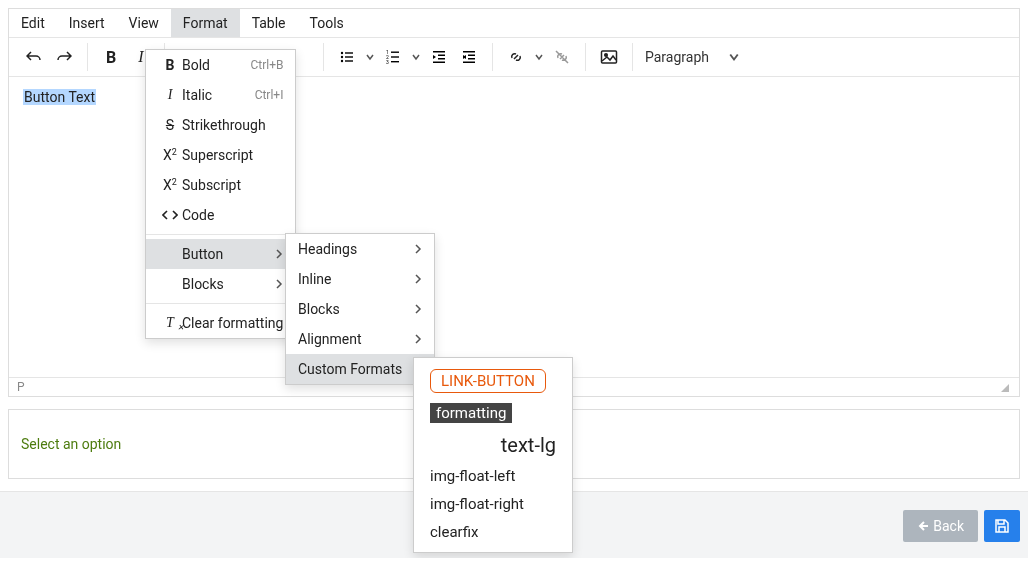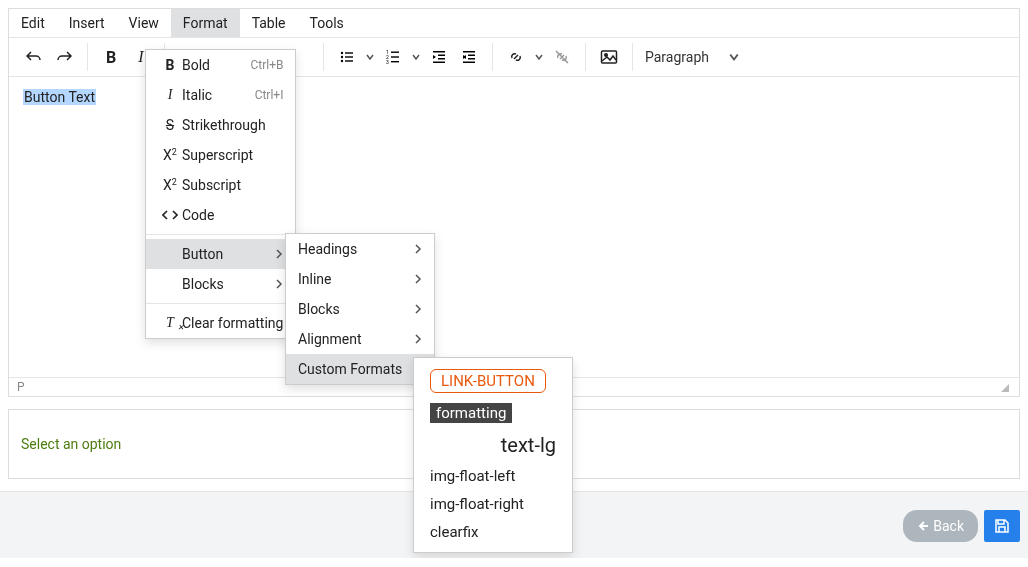--- a/index.html
+++ b/index.html
@@ -97,21 +97,21 @@
     border-top: 1px solid #e5e5e5;
     padding: 18px 8px 16px 8px;
     display: flex;
     justify-content: flex-end;
     gap: 6px;
   }
   .btn-back {
     background: #adb5bd;
     color: #fff;
     padding: 8px 14px;
-    border-radius: 14px;
+    border-radius: 2px;
     display:flex; align-items:center; gap:4px;
     cursor:pointer;
   }
   .btn-save {
     background: #2680eb;
     color: #fff;
     padding: 8px 10px;
     border-radius: 2px;
     display:flex; align-items:center; justify-content:center;
     cursor:pointer;

